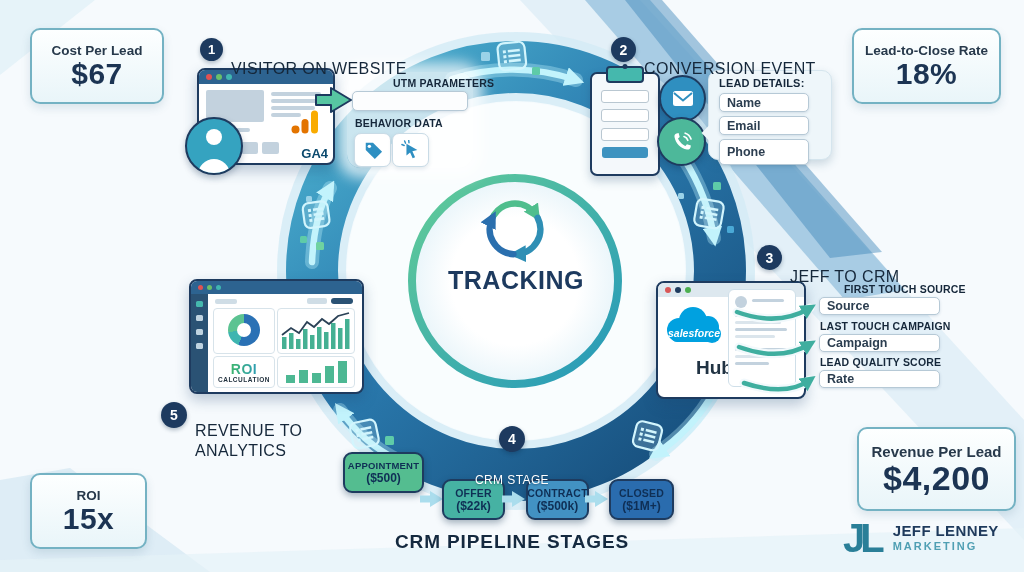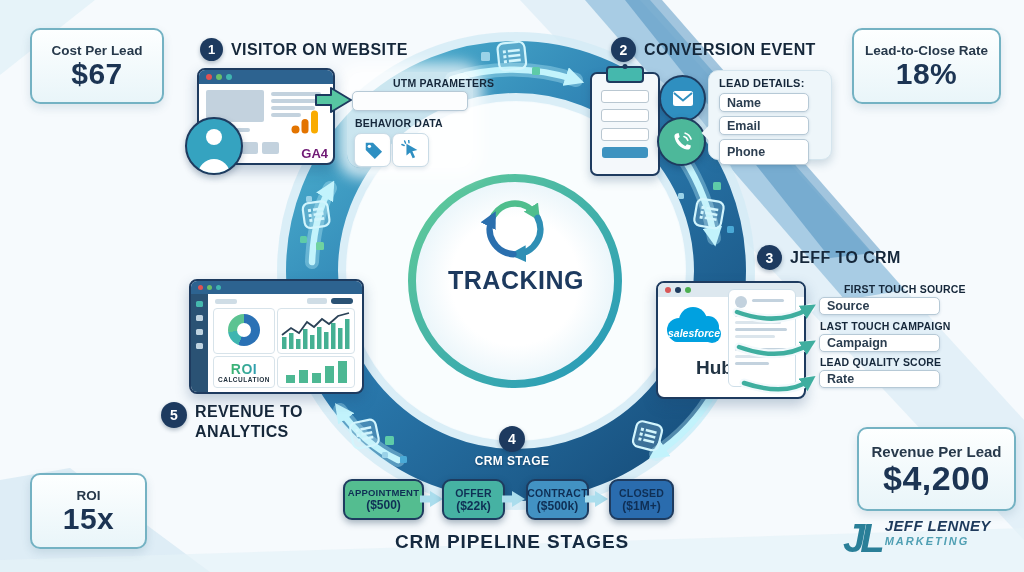--- a/index.html
+++ b/index.html
@@ -11,21 +11,21 @@
   .stat-card{position:absolute;border:2px solid #74b2c3;border-radius:10px;
     background:linear-gradient(180deg,#fdffff,#e9f5f9);
     box-shadow:0 4px 10px rgba(40,90,120,.14);
     display:flex;flex-direction:column;align-items:center;justify-content:center;gap:1px;z-index:4;}
   .stat-label{font-size:13.5px;font-weight:700;color:#27394b;}
   .stat-value{font-size:30px;font-weight:800;color:#1c3453;letter-spacing:.5px;line-height:1;}
 
   
   .step-num{position:absolute;border-radius:50%;background:#1d3a5f;color:#fff;font-weight:800;
     display:flex;align-items:center;justify-content:center;z-index:5;box-shadow:0 2px 4px rgba(10,40,70,.3);}
-  .step-title{position:absolute;font-size:16px;font-weight:700;color:#15273a;letter-spacing:.4px;z-index:5;white-space:nowrap;}
+  .step-title{position:absolute;font-size:16px;font-weight:400;color:#15273a;letter-spacing:.4px;z-index:5;white-space:nowrap;margin-top:19px;}
 
   .mini-label{position:absolute;font-size:10.5px;font-weight:800;color:#15273a;letter-spacing:.2px;z-index:5;white-space:nowrap;}
   .mini-input{position:absolute;background:#fff;border:1.5px solid #b6c9d6;border-radius:5px;
     box-shadow:0 1px 3px rgba(30,70,110,.15);font-size:12.5px;font-weight:700;color:#2c3e50;
     display:flex;align-items:center;padding:0 7px;z-index:5;box-sizing:border-box;}
 
   .window{position:absolute;background:#fff;border:2.5px solid #1e3b5f;border-radius:8px;
     box-shadow:0 6px 14px rgba(30,70,110,.28);overflow:hidden;z-index:3;}
   .titlebar{height:14px;background:#2d6390;display:flex;align-items:center;gap:4px;padding-left:7px;}
   .titlebar.light{background:#dde8ef;}
@@ -68,21 +68,21 @@
   .donut{width:32px;height:32px;border-radius:50%;position:relative;margin:5px auto;
     background:conic-gradient(#2a71b5 0 200deg,#3fb5b0 200deg 262deg,#5cc392 262deg 360deg);}
   .donut::after{content:"";position:absolute;inset:9px;background:#fff;border-radius:50%;}
   .roi-title{font-size:14px;font-weight:800;color:#2f9e77;line-height:1;letter-spacing:.5px;}
   @supports (-webkit-background-clip:text){
     .roi-title{background:linear-gradient(90deg,#3db56e,#2e9db4);-webkit-background-clip:text;-webkit-text-fill-color:transparent;}
   }
   .roi-sub{font-size:6.5px;font-weight:700;color:#23323f;letter-spacing:.5px;}
 
   
-  .logo{position:absolute;left:843px;top:518px;display:flex;align-items:flex-start;z-index:4;font-style:italic;}
+  .logo{position:absolute;left:843px;top:518px;display:flex;align-items:center;gap:8px;z-index:4;}
   .logo-mono{font-size:40px;font-weight:800;color:#2a7f98;letter-spacing:-5px;line-height:1;padding-right:5px;}
   .logo-name{font-size:15px;font-weight:800;color:#1e3a5c;letter-spacing:.4px;line-height:1.1;}
   .logo-sub{font-size:11px;font-weight:600;color:#4f9fb3;letter-spacing:2px;line-height:1.2;}
 
   .hubspot{position:absolute;left:38px;top:74px;display:flex;align-items:center;font-size:19px;font-weight:800;color:#213343;}
 </style>
 </head>
 <body>
 
 <div class="canvas">
@@ -262,21 +262,21 @@
     <div class="blk" style="left:72px;top:43px;width:30px;height:3.5px;"></div>
     <div class="blk" style="left:7px;top:58px;width:44px;height:4px;"></div>
     <div class="blk" style="left:7px;top:66px;width:30px;height:4px;"></div>
     <div class="blk" style="left:42px;top:72px;width:17px;height:12px;"></div>
     <div class="blk" style="left:63px;top:72px;width:17px;height:12px;"></div>
     <svg style="position:absolute;left:92px;top:40px;" width="28" height="24" viewBox="0 0 28 24">
       <circle cx="4.5" cy="19.5" r="4" fill="#e37400"></circle>
       <rect x="10.5" y="9" width="7" height="14.5" rx="3.5" fill="#e37400"></rect>
       <rect x="20" y="0.5" width="7" height="23" rx="3.5" fill="#f9ab00"></rect>
     </svg>
-    <div style="position:absolute;right:5px;bottom:2px;font-size:13px;font-weight:800;color:#701a75;">GA4</div>
+    <div style="position:absolute;right:5px;bottom:2px;font-size:13px;font-weight:800;color:#0c4a6e;">GA4</div>
   </div>
 
   <div style="position:absolute;left:185px;top:117px;width:54px;height:54px;border-radius:50%;background:#35a3c0;border:2.5px solid #1e3b5f;z-index:4;overflow:hidden;box-shadow:0 3px 6px rgba(10,40,70,.25);">
     <div style="position:absolute;left:50%;top:10px;transform:translateX(-50%);width:16px;height:16px;border-radius:50%;background:#fff;"></div>
     <div style="position:absolute;left:50%;bottom:-6px;transform:translateX(-50%);width:32px;height:20px;border-radius:16px 16px 4px 4px;background:#fff;"></div>
   </div>
 
   <div class="mini-label" style="left:353px;top:77px;padding-left:40px;">UTM PARAMETERS</div>
   <div class="mini-input" style="left:352px;top:91px;width:116px;height:20px;background:#fcfdfe;"></div>
   <div class="mini-label" style="left:355px;top:117px;">BEHAVIOR DATA</div>
@@ -378,21 +378,21 @@
   <div class="mini-label" style="left:820px;top:283px;margin-left:24px;">FIRST TOUCH SOURCE</div>
   <div class="mini-input" style="left:819px;top:297px;width:121px;height:18px;">Source</div>
   <div class="mini-label" style="left:820px;top:320px;">LAST TOUCH CAMPAIGN</div>
   <div class="mini-input" style="left:819px;top:334px;width:121px;height:18px;">Campaign</div>
   <div class="mini-label" style="left:820px;top:356px;">LEAD QUALITY SCORE</div>
   <div class="mini-input" style="left:819px;top:370px;width:121px;height:18px;">Rate</div>
 
   <div class="step-num" style="left:499px;top:426px;width:26px;height:26px;font-size:14px;">4</div>
   <div class="step-title" style="left:462px;top:454px;width:100px;text-align:center;font-size:12px;color:#fff;text-shadow:0 1px 2px rgba(10,40,70,.5);">CRM STAGE</div>
 
-  <div class="stage" style="left: 343px; top: 479px; width: 81px; background-color: rgb(84, 189, 144);">
+  <div class="stage" style="left: 343px; top: 452px; width: 81px; background-color: rgb(84, 189, 144);">
     <span class="nm" style="font-size:9.5px">APPOINTMENT</span>
     <span class="vl">($500)</span>
   </div>
   <svg class="gap-arrow" style="left:420px;top:491px;" width="24" height="16">
     <path d="M0 4.5 h10 v-4.5 l13 8 -13 8 v-4.5 h-10 z" fill="#aadded"></path>
   </svg>
   <div class="stage" style="left: 442px; top: 479px; width: 63px; background-color: rgb(70, 178, 163);">
     <span class="nm">OFFER</span>
     <span class="vl">($22k)</span>
   </div>

